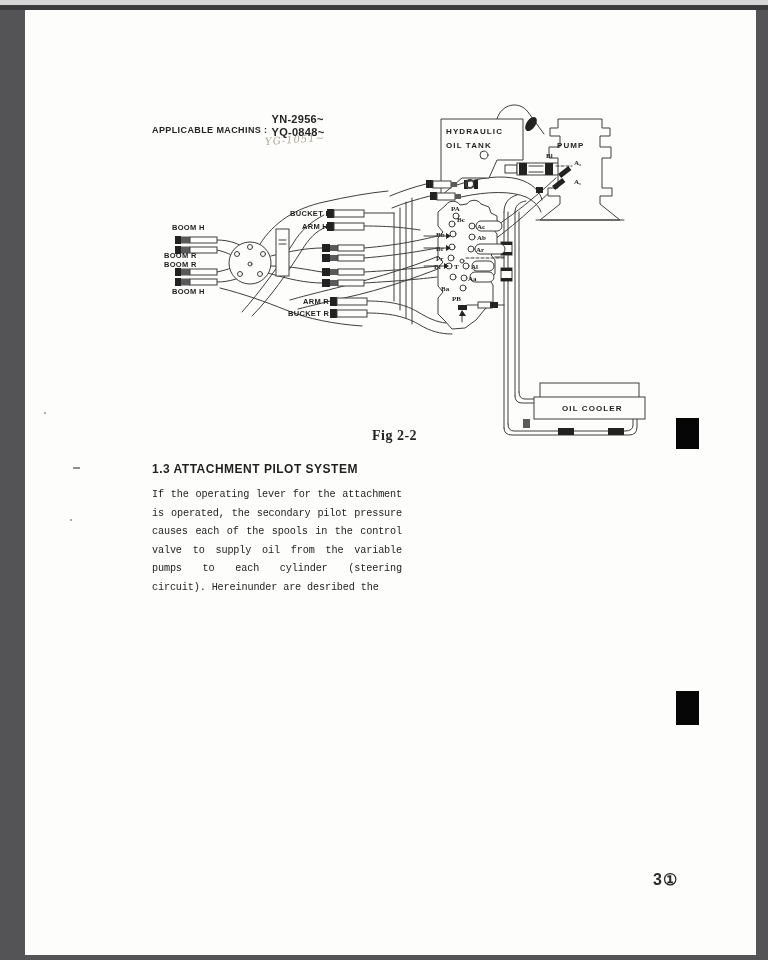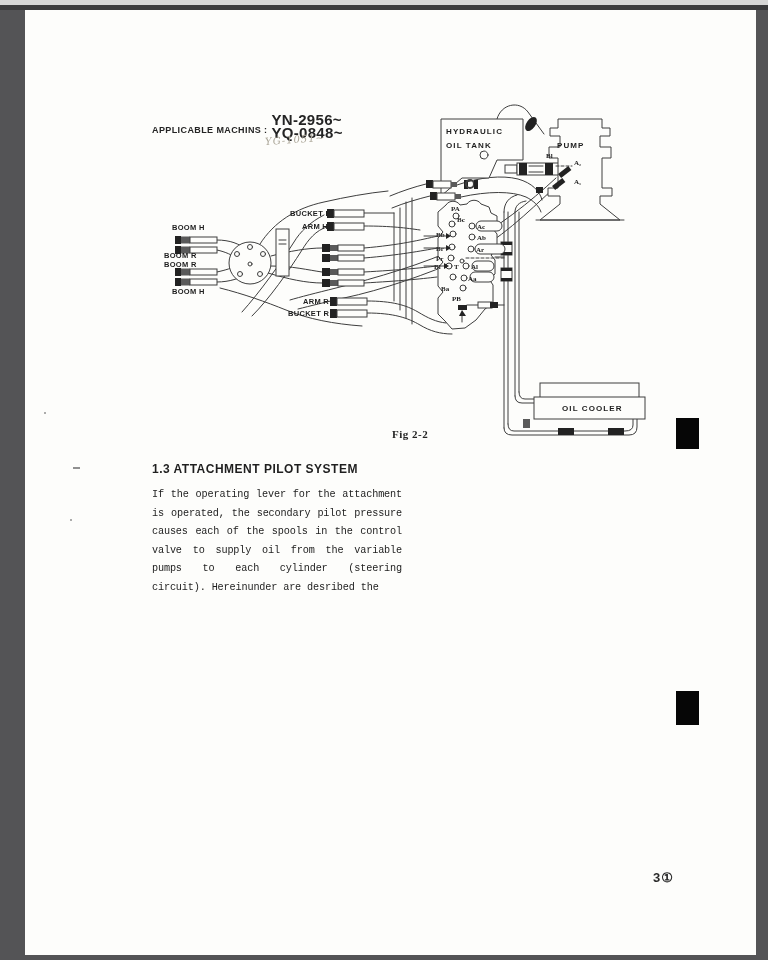--- a/index.html
+++ b/index.html
@@ -4,45 +4,45 @@
 <style>
   html,body{margin:0;padding:0;background:#545456;}
   .stage{position:relative;width:768px;height:960px;background:#545456;overflow:hidden;
          font-family:"Liberation Sans",sans-serif;}
   .strip-light{position:absolute;left:0;top:0;width:768px;height:5px;background:#d6d6d6;}
   .strip-dark{position:absolute;left:0;top:5px;width:768px;height:5px;background:#3b3b3d;}
   .paper{position:absolute;left:25px;top:10px;width:731px;height:945px;background:#fdfdfb;}
 
   .note{position:absolute;left:127px;top:103px;display:flex;align-items:center;color:#242424;}
   .note-label{font-size:9px;font-weight:bold;letter-spacing:.4px;padding-top:7px;white-space:nowrap;}
-  .machines{margin-left:4px;line-height:13px;font-size:15px;font-weight:bold;letter-spacing:.3px;}
+  .machines{margin-left:4px;line-height:13px;font-size:11px;font-weight:bold;letter-spacing:.3px;}
   .handwritten{position:absolute;left:240px;top:124px;font-family:"DejaVu Serif",serif;font-style:italic;
                font-size:10px;color:#aba698;transform:rotate(-4deg);letter-spacing:1px;}
 
   .figure-wrap{position:absolute;left:115px;top:85px;width:535px;height:360px;}
   svg text{font-family:"Liberation Sans",sans-serif;fill:#1e1e1e;}
   .lab{font-size:8px;font-weight:bold;letter-spacing:1.1px;}
   .lab2{font-size:7.5px;font-weight:bold;letter-spacing:.3px;}
   .port{font-family:"Liberation Serif",serif;font-size:7px;font-weight:bold;letter-spacing:0;}
   .s{stroke:#3e3e3e;fill:none;stroke-width:1;stroke-linecap:round;stroke-linejoin:round;}
   .sf{stroke:#3e3e3e;fill:#fdfdfb;stroke-width:1;}
   .f{fill:#222;stroke:none;}
   .f2{fill:#5a5a5a;stroke:none;}
   .dash{stroke-dasharray:3,2;}
 
-  .fig-caption{position:absolute;left:367px;top:418px;font-family:"Liberation Serif",serif;
-               font-size:11px;font-weight:bold;color:#242424;letter-spacing:.5px;}
+  .fig-caption{position:absolute;left:347px;top:418px;font-family:"Liberation Serif",serif;
+               font-size:14px;font-weight:bold;color:#242424;letter-spacing:.5px;}
   .heading{position:absolute;left:127px;top:452px;font-size:12px;font-weight:bold;
            letter-spacing:.5px;color:#1f1f1f;white-space:nowrap;text-align:center;}
   .cols{position:absolute;left:127px;top:476px;width:522px;display:flex;gap:10px;
         font-family:"Liberation Serif",serif;font-size:10.2px;line-height:18.5px;
         letter-spacing:-.15px;color:#1d1d1d;text-align:justify;}
   .col-left{width:250px;font-family:Liberation Mono, monospace;}
   .col-right{width:252px;}
-  .page-num{position:absolute;left:628px;top:860px;font-size:13px;font-weight:600;
+  .page-num{position:absolute;left:628px;top:860px;font-size:16px;font-weight:600;
             color:#2a2a2a;letter-spacing:1px;}
   .reg-mark{position:absolute;background:#060606;}
   .mark1{left:651px;top:408px;width:23px;height:31px;}
   .mark2{left:651px;top:681px;width:23px;height:34px;}
   .speck{position:absolute;background:#909090;}
   .speck1{left:48px;top:457px;width:7px;height:2px;}
   .speck2{left:45px;top:509px;width:2px;height:2px;border-radius:50%;}
   .speck3{left:19px;top:402px;width:2px;height:2px;border-radius:50%;}
 </style>
 </head>

